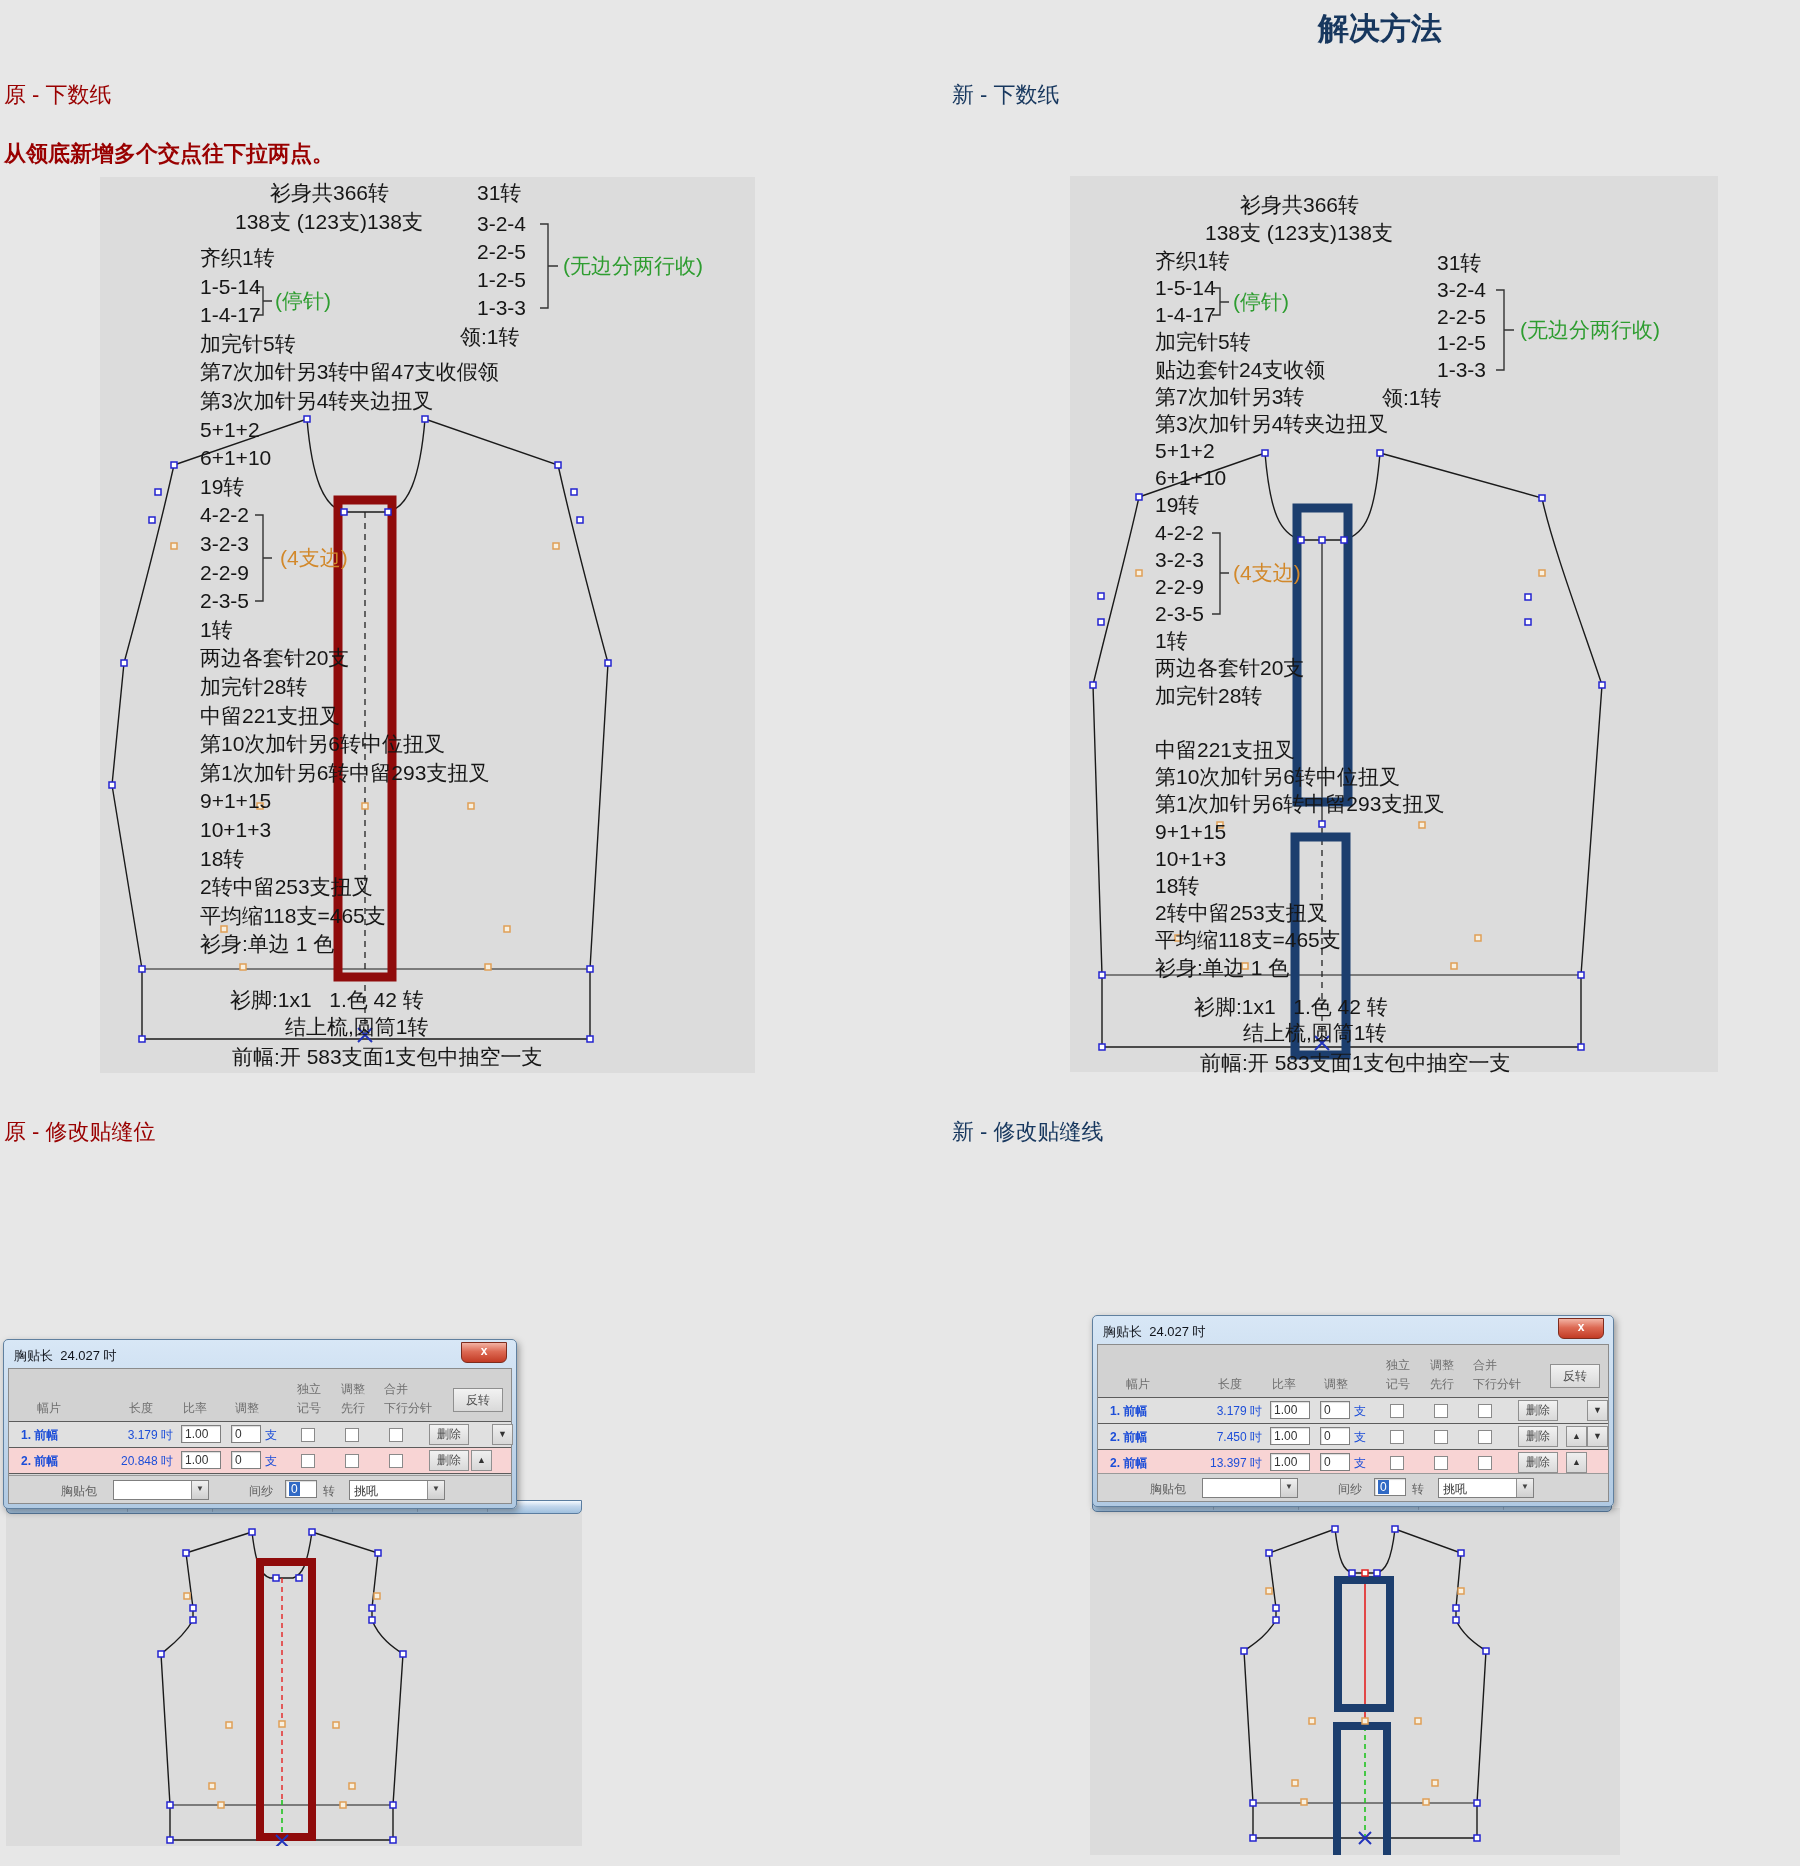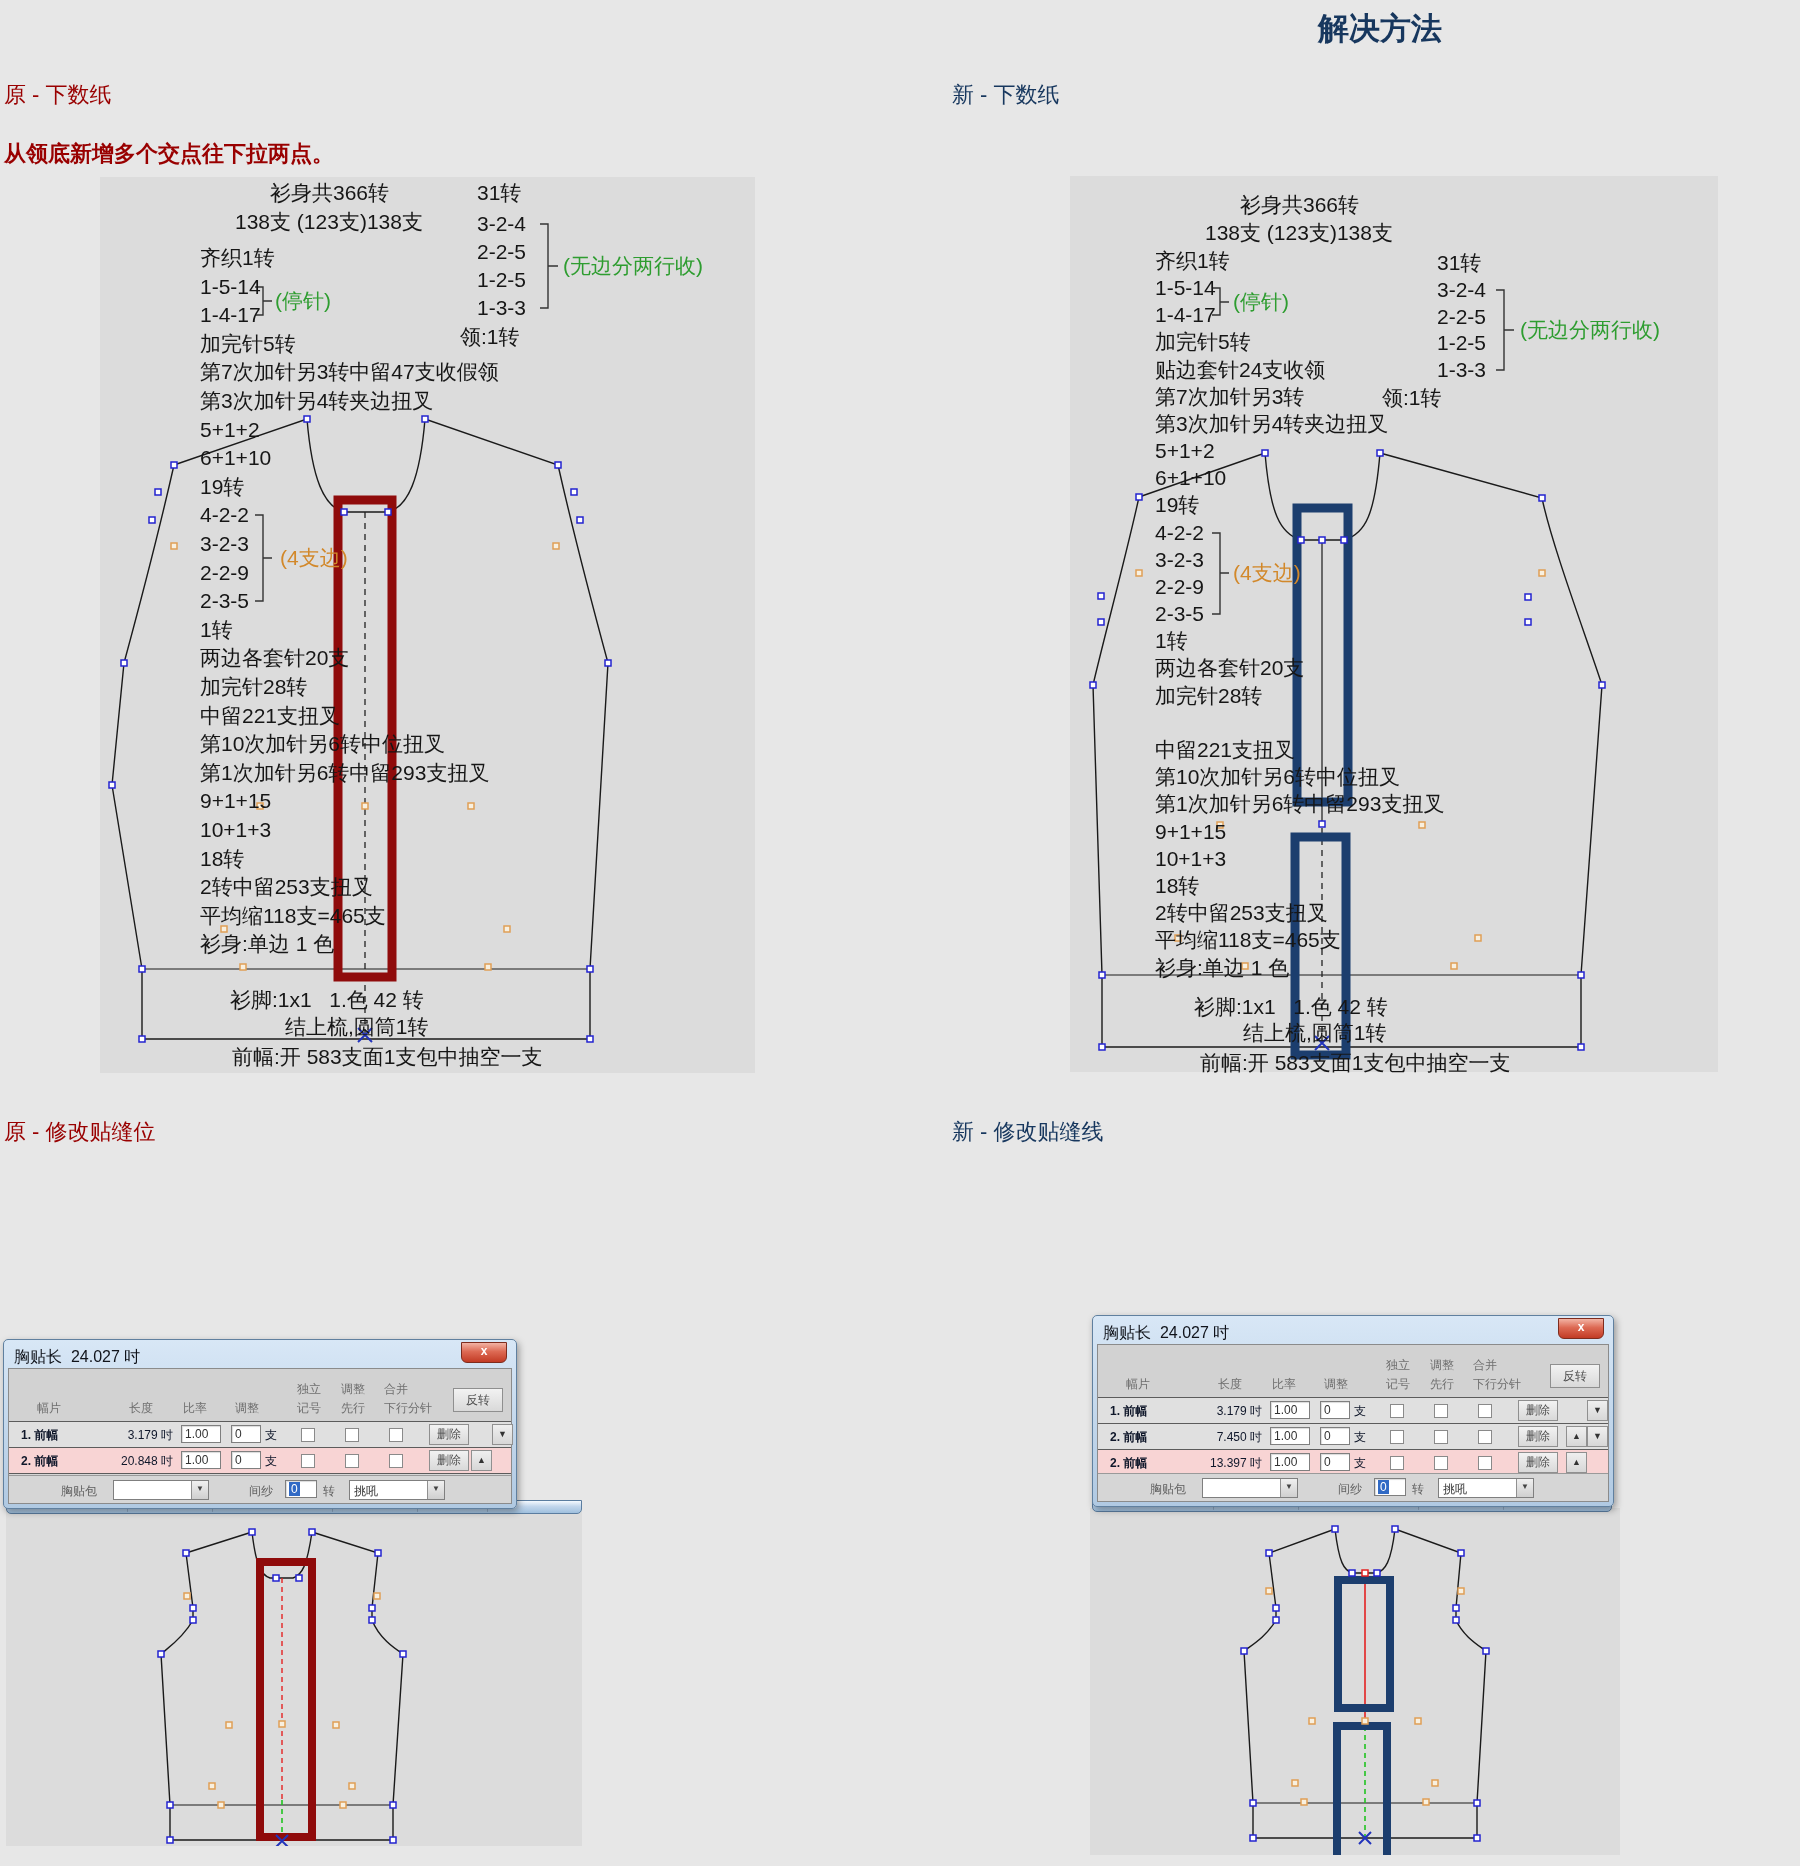--- a/index.html
+++ b/index.html
@@ -30,32 +30,32 @@
   .xm{stroke:#2233bb;stroke-width:2;fill:none}
   .bn{fill:#ffffff;stroke:#2323cf;stroke-width:1.5}
   .on{fill:#f8f0e0;stroke:#df9f56;stroke-width:1.5}
   .rn{fill:#ffffff;stroke:#e42222;stroke-width:1.5}
   
   .strip{position:absolute;height:12px;background:linear-gradient(#f4f9ff,#c2d6ec 45%,#9fc0de);
          border:1px solid #5b7da0;border-radius:0 0 5px 5px;z-index:2;}
   .strip i{position:absolute;top:1px;bottom:1px;width:1px;background:#8fa9c4;}
   .win{position:absolute;background:linear-gradient(#d8e7f6,#b0c9e2);border:1px solid #60809f;
        border-radius:5px;box-shadow:2px 3px 7px rgba(0,0,0,.35);z-index:3;font-size:12px;}
-  .wtitle{position:absolute;top:7px;left:10px;color:#10131a;font-size:16px;white-space:pre;}
+  .wtitle{position:absolute;top:7px;left:10px;color:#10131a;font-size:13px;white-space:pre;}
   .wclose{position:absolute;top:2px;right:9px;width:44px;height:19px;text-align:center;
           background:linear-gradient(#f2b3a4,#dd6a54 45%,#c23b25);border:1px solid #7e2c1e;
           border-radius:0 0 6px 6px;color:#fff;font-weight:bold;font-size:12px;line-height:17px;}
   .wclient{position:absolute;left:4px;right:4px;top:28px;bottom:4px;background:#d6d6d6;
            border:1px solid #8b8b8b;}
   .dhead{position:absolute;left:0;right:0;top:0;height:52px;border-bottom:1px solid #5c5c5c;
          color:#6f6f6f;background:#d2d2d2;}
   .dhead span{position:absolute;white-space:pre;}
   .drow{position:absolute;left:0;right:0;height:25px;border-bottom:1px solid #5c5c5c;background:#e0e0e0;}
   .drow.pink{background:#f8d4d4;}
-  .drow span{position:absolute;white-space:pre;color:#0f172a;}
+  .drow span{position:absolute;white-space:pre;color:#1d4ed8;}
   .rname{left:12px;top:5px;font-weight:bold;}
   .rlen{left:60px;top:5px;width:104px;text-align:right;}
   .runit{left:256px;top:5px;color:#555;}
   .inp{position:absolute;background:#fff;border:1px solid #7f7f7f;height:16px;line-height:16px;
        padding:0 3px;color:#333;box-shadow:inset 1px 1px 1px rgba(0,0,0,.15);}
   .cb{position:absolute;top:6px;width:12px;height:12px;background:#fff;border:1px solid #8a8a8a;}
   .btn{position:absolute;background:linear-gradient(#f2f2f2,#d9d9d9);border:1px solid #8f8f8f;
        color:#4f4f4f;text-align:center;}
   .abtn{position:absolute;top:2px;width:19px;height:19px;background:linear-gradient(#efefef,#d7d7d7);
         border:1px solid #909090;color:#333;text-align:center;line-height:18px;font-size:9px;}

